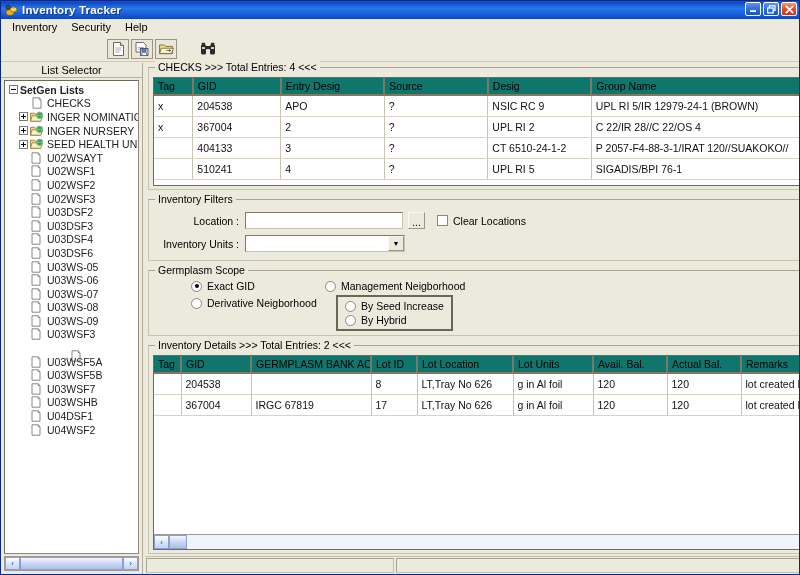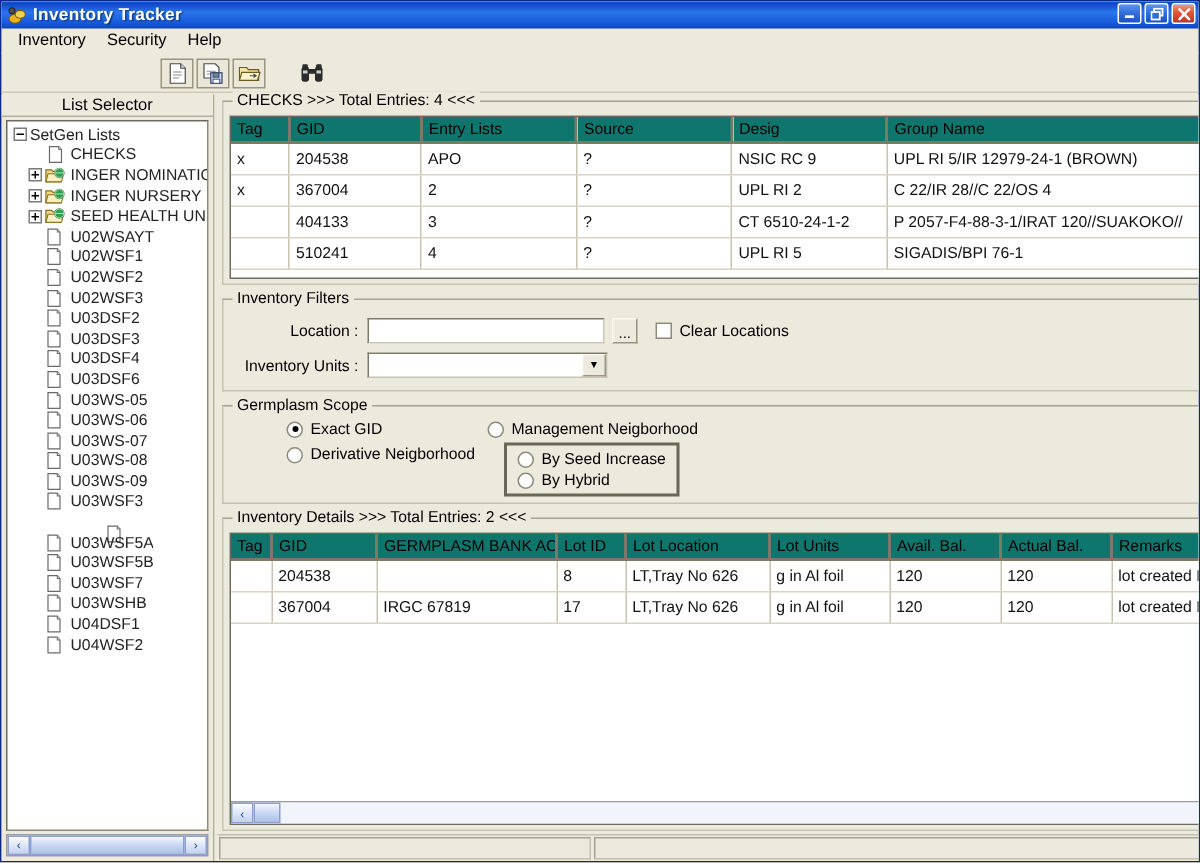--- a/index.html
+++ b/index.html
@@ -431,21 +431,21 @@
     </div>
   </div>
 
   <div id="body-split">
 
     <div id="left-panel">
       <div id="list-selector-header">List Selector</div>
       <div id="tree-wrap">
         <div id="tree">
 
-          <div class="tree-node" style="padding-left:2px;">
+          <div class="tree-node" style="padding-left:2px;font-weight:bold;">
             <span class="expander"></span>
             <span class="node-label">SetGen Lists</span>
           </div>
 
           <div id="tree-children">
               <div class="tree-node" style="padding-left: 12px; text-align: center;">
                 <span class="expander spacer"></span>
                 <span class="node-icon"><svg width="12" height="12" viewBox="0 0 12 12">
                     <path d="M2 0.8 H8.2 L10 2.6 V11.2 H2 Z" fill="#fff" stroke="#6a6a6a" stroke-width=".8"></path>
                     <path d="M8.2 0.8 V2.6 H10" fill="#e0e0e0" stroke="#6a6a6a" stroke-width=".7"></path>
@@ -673,21 +673,21 @@
                 <col style="width:68px">
                 <col style="width:80px">
               <col style="width:80px">
                 <col style="width:80px">
                 <col style="width:162px">
             </colgroup>
             <thead>
               <tr>
                 <th>Tag</th>
                 <th>GID</th>
-                <th>Entry Lists</th>
+                <th>Entry Desig</th>
                 <th>Source</th>
                 <th>Desig</th>
                 <th>Group Name</th>
               </tr>
             </thead>
             <tbody id="checks-body">
                 <tr>
                   <td>x</td>
                   <td>204538</td>
                   <td>APO</td>

